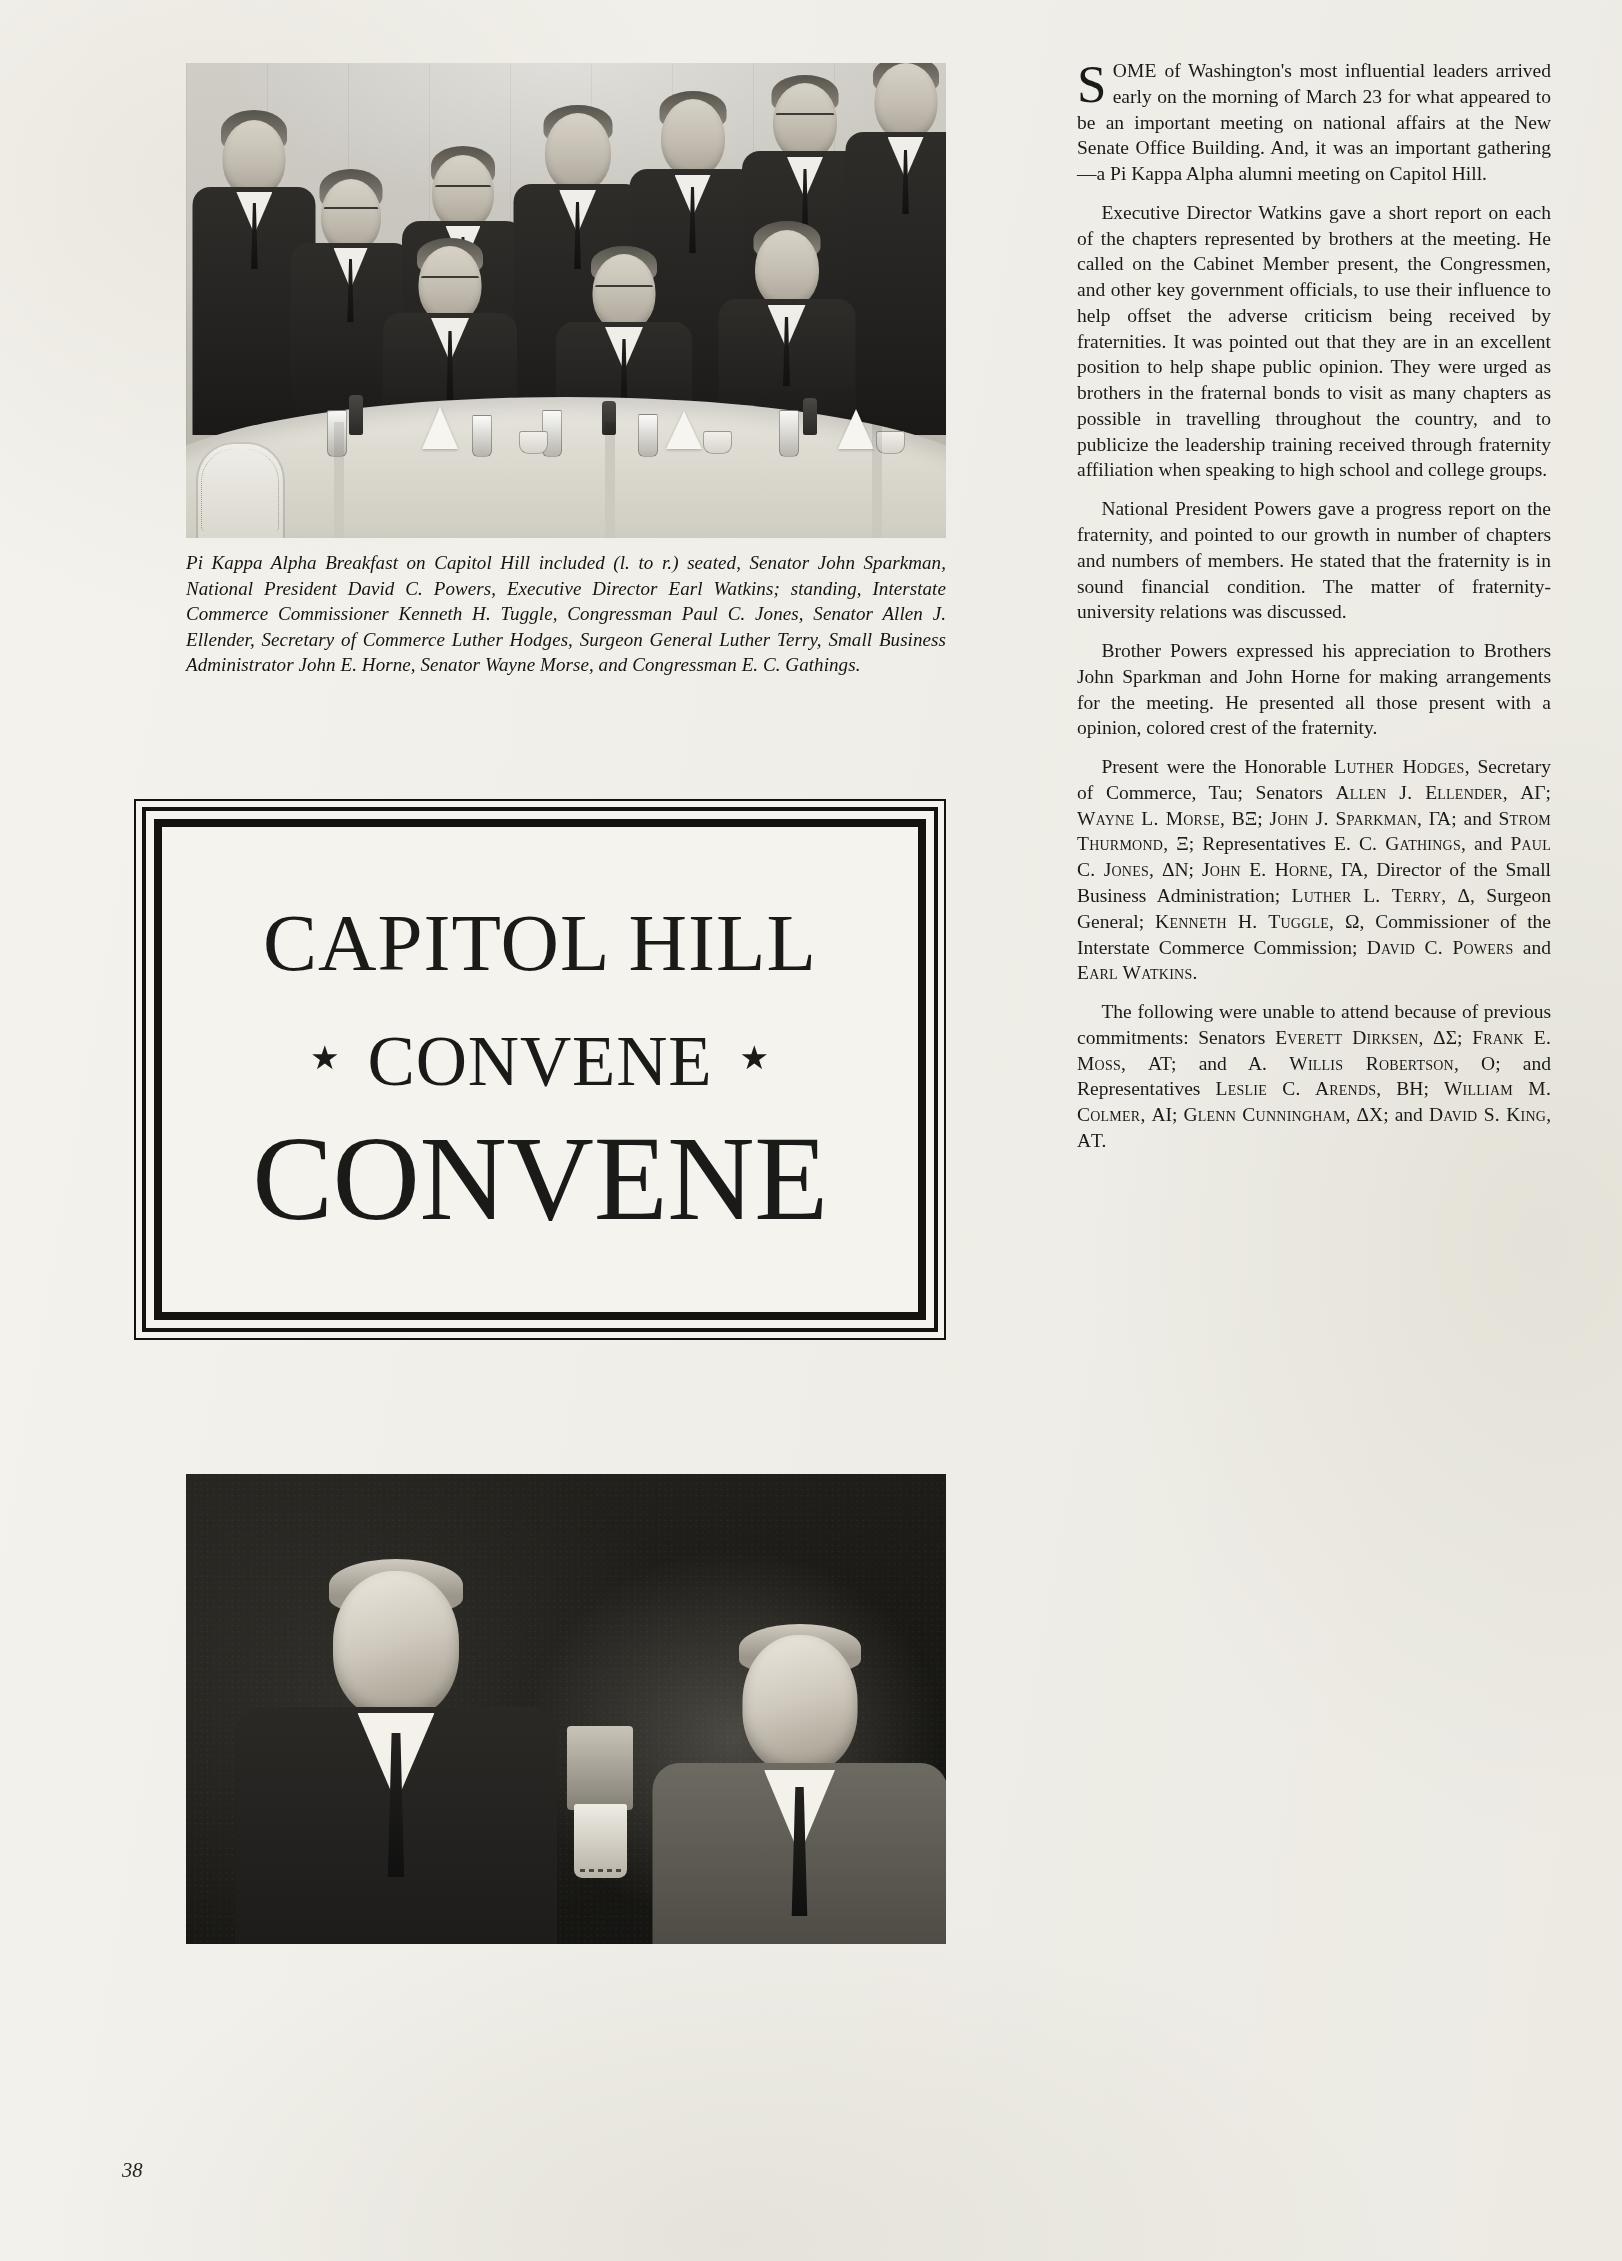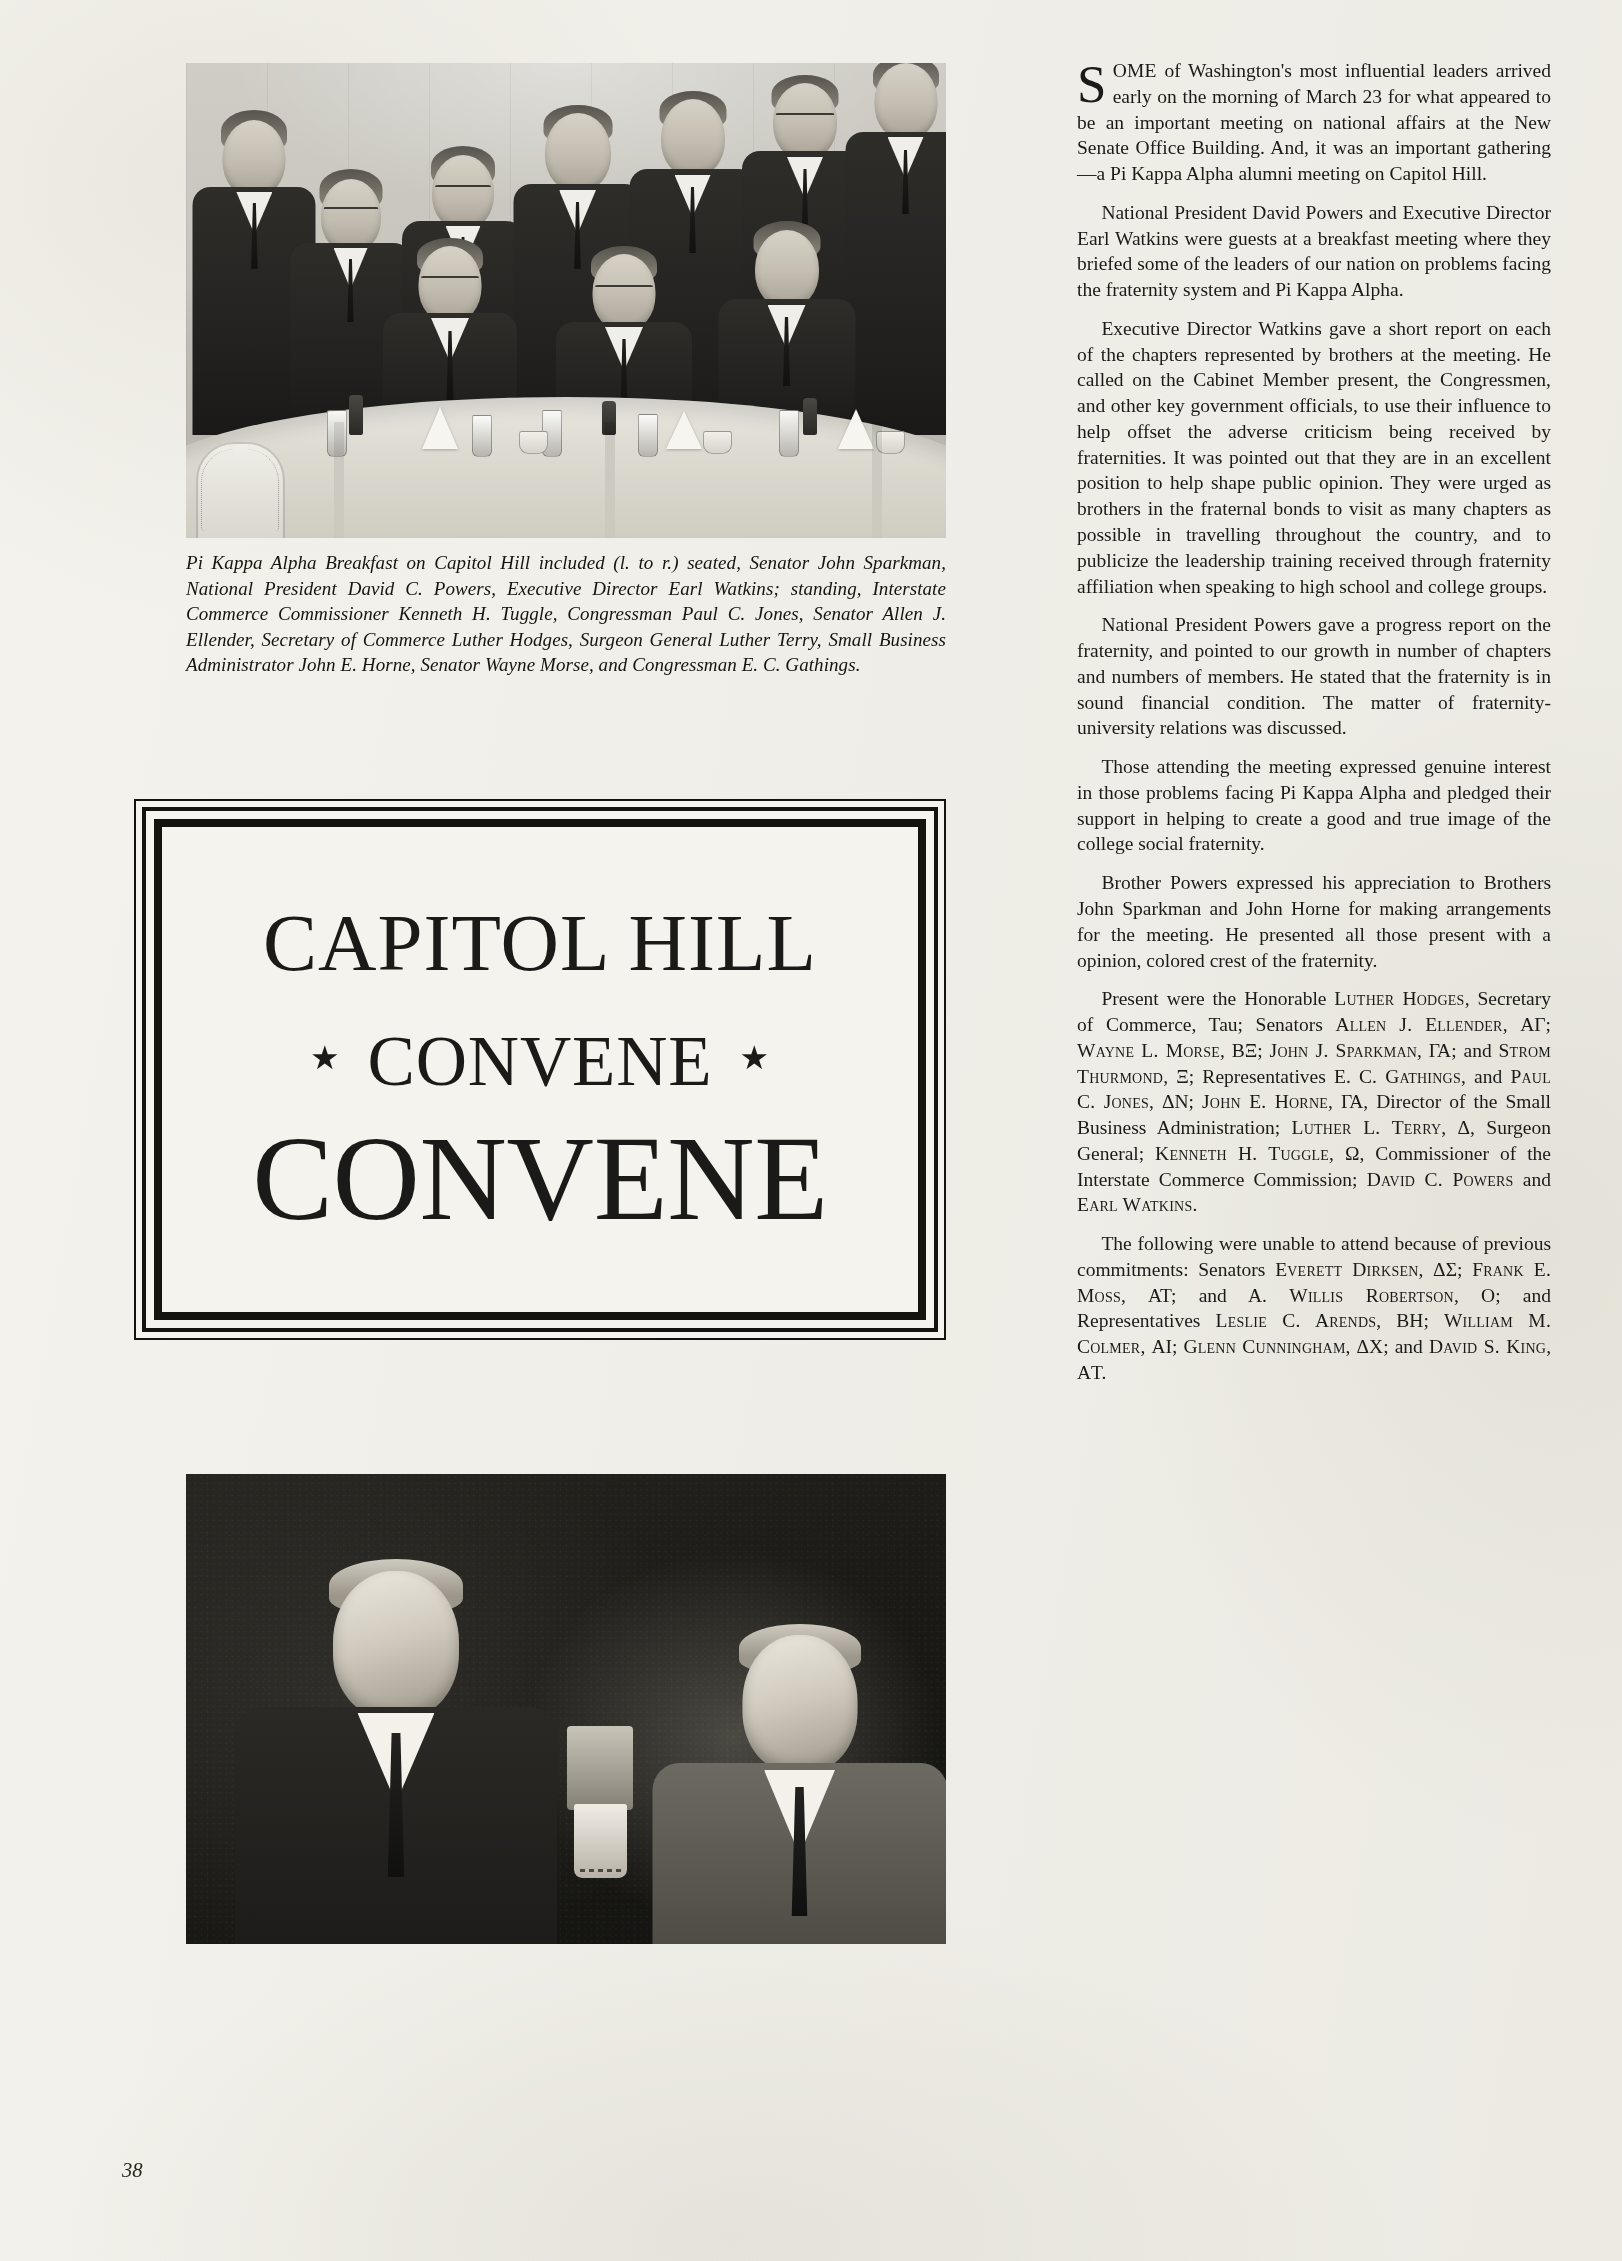--- a/index.html
+++ b/index.html
@@ -486,24 +486,22 @@
     </div>
 
   </div>
 
   <div class="right-col">
 
     <p class="first">
       <span class="dropcap">S</span><span class="smallcaps">OME</span><span> of Washington's most influential leaders arrived early on the morning of March 23 for what appeared to be an important meeting on national affairs at the New Senate Office Building. And, it was an important gathering—a Pi Kappa Alpha alumni meeting on Capitol Hill.</span>
     </p>
 
-    <p>National President David Powers and Executive Director Earl Watkins were guests at a breakfast meeting where they briefed some of the leaders of our nation on problems facing the fraternity system and Pi Kappa Alpha.</p>
     <p>Executive Director Watkins gave a short report on each of the chapters represented by brothers at the meeting. He called on the Cabinet Member present, the Congressmen, and other key government officials, to use their influence to help offset the adverse criticism being received by fraternities. It was pointed out that they are in an excellent position to help shape public opinion. They were urged as brothers in the fraternal bonds to visit as many chapters as possible in travelling throughout the country, and to publicize the leadership training received through fraternity affiliation when speaking to high school and college groups.</p>
     <p>National President Powers gave a progress report on the fraternity, and pointed to our growth in number of chapters and numbers of members. He stated that the fraternity is in sound financial condition. The matter of fraternity-university relations was discussed.</p>
-    <p>Those attending the meeting expressed genuine interest in those problems facing Pi Kappa Alpha and pledged their support in helping to create a good and true image of the college social fraternity.</p>
     <p>Brother Powers expressed his appreciation to Brothers John Sparkman and John Horne for making arrangements for the meeting. He presented all those present with a opinion, colored crest of the fraternity.</p>
 
     <p><span>Present were the Honorable </span><span class="smallcaps">Luther Hodges</span><span>, Secretary of Commerce, Tau; Senators </span><span class="smallcaps">Allen J. Ellender</span><span>, ΑΓ; </span><span class="smallcaps">Wayne L. Morse</span><span>, ΒΞ; </span><span class="smallcaps">John J. Sparkman</span><span>, ΓΑ; and </span><span class="smallcaps">Strom Thurmond</span><span>, Ξ; Representatives E. C. </span><span class="smallcaps">Gathings</span><span>, and </span><span class="smallcaps">Paul C. Jones</span><span>, ΔΝ; </span><span class="smallcaps">John E. Horne</span><span>, ΓΑ, Director of the Small Business Administration; </span><span class="smallcaps">Luther L. Terry</span><span>, Δ, Surgeon General; </span><span class="smallcaps">Kenneth H. Tuggle</span><span>, Ω, Commissioner of the Interstate Commerce Commission; </span><span class="smallcaps">David C. Powers</span><span> and </span><span class="smallcaps">Earl Watkins</span><span>.</span></p>
     <p><span>The following were unable to attend because of previous commitments: Senators </span><span class="smallcaps">Everett Dirksen</span><span>, ΔΣ; </span><span class="smallcaps">Frank E. Moss</span><span>, ΑΤ; and A. </span><span class="smallcaps">Willis Robertson</span><span>, O; and Representatives </span><span class="smallcaps">Leslie C. Arends</span><span>, ΒH; </span><span class="smallcaps">William M. Colmer</span><span>, ΑI; </span><span class="smallcaps">Glenn Cunningham</span><span>, ΔX; and </span><span class="smallcaps">David S. King</span><span>, ΑT.</span></p>
   </div>
 
   <div class="folio">38</div>
 
 </div>
 

